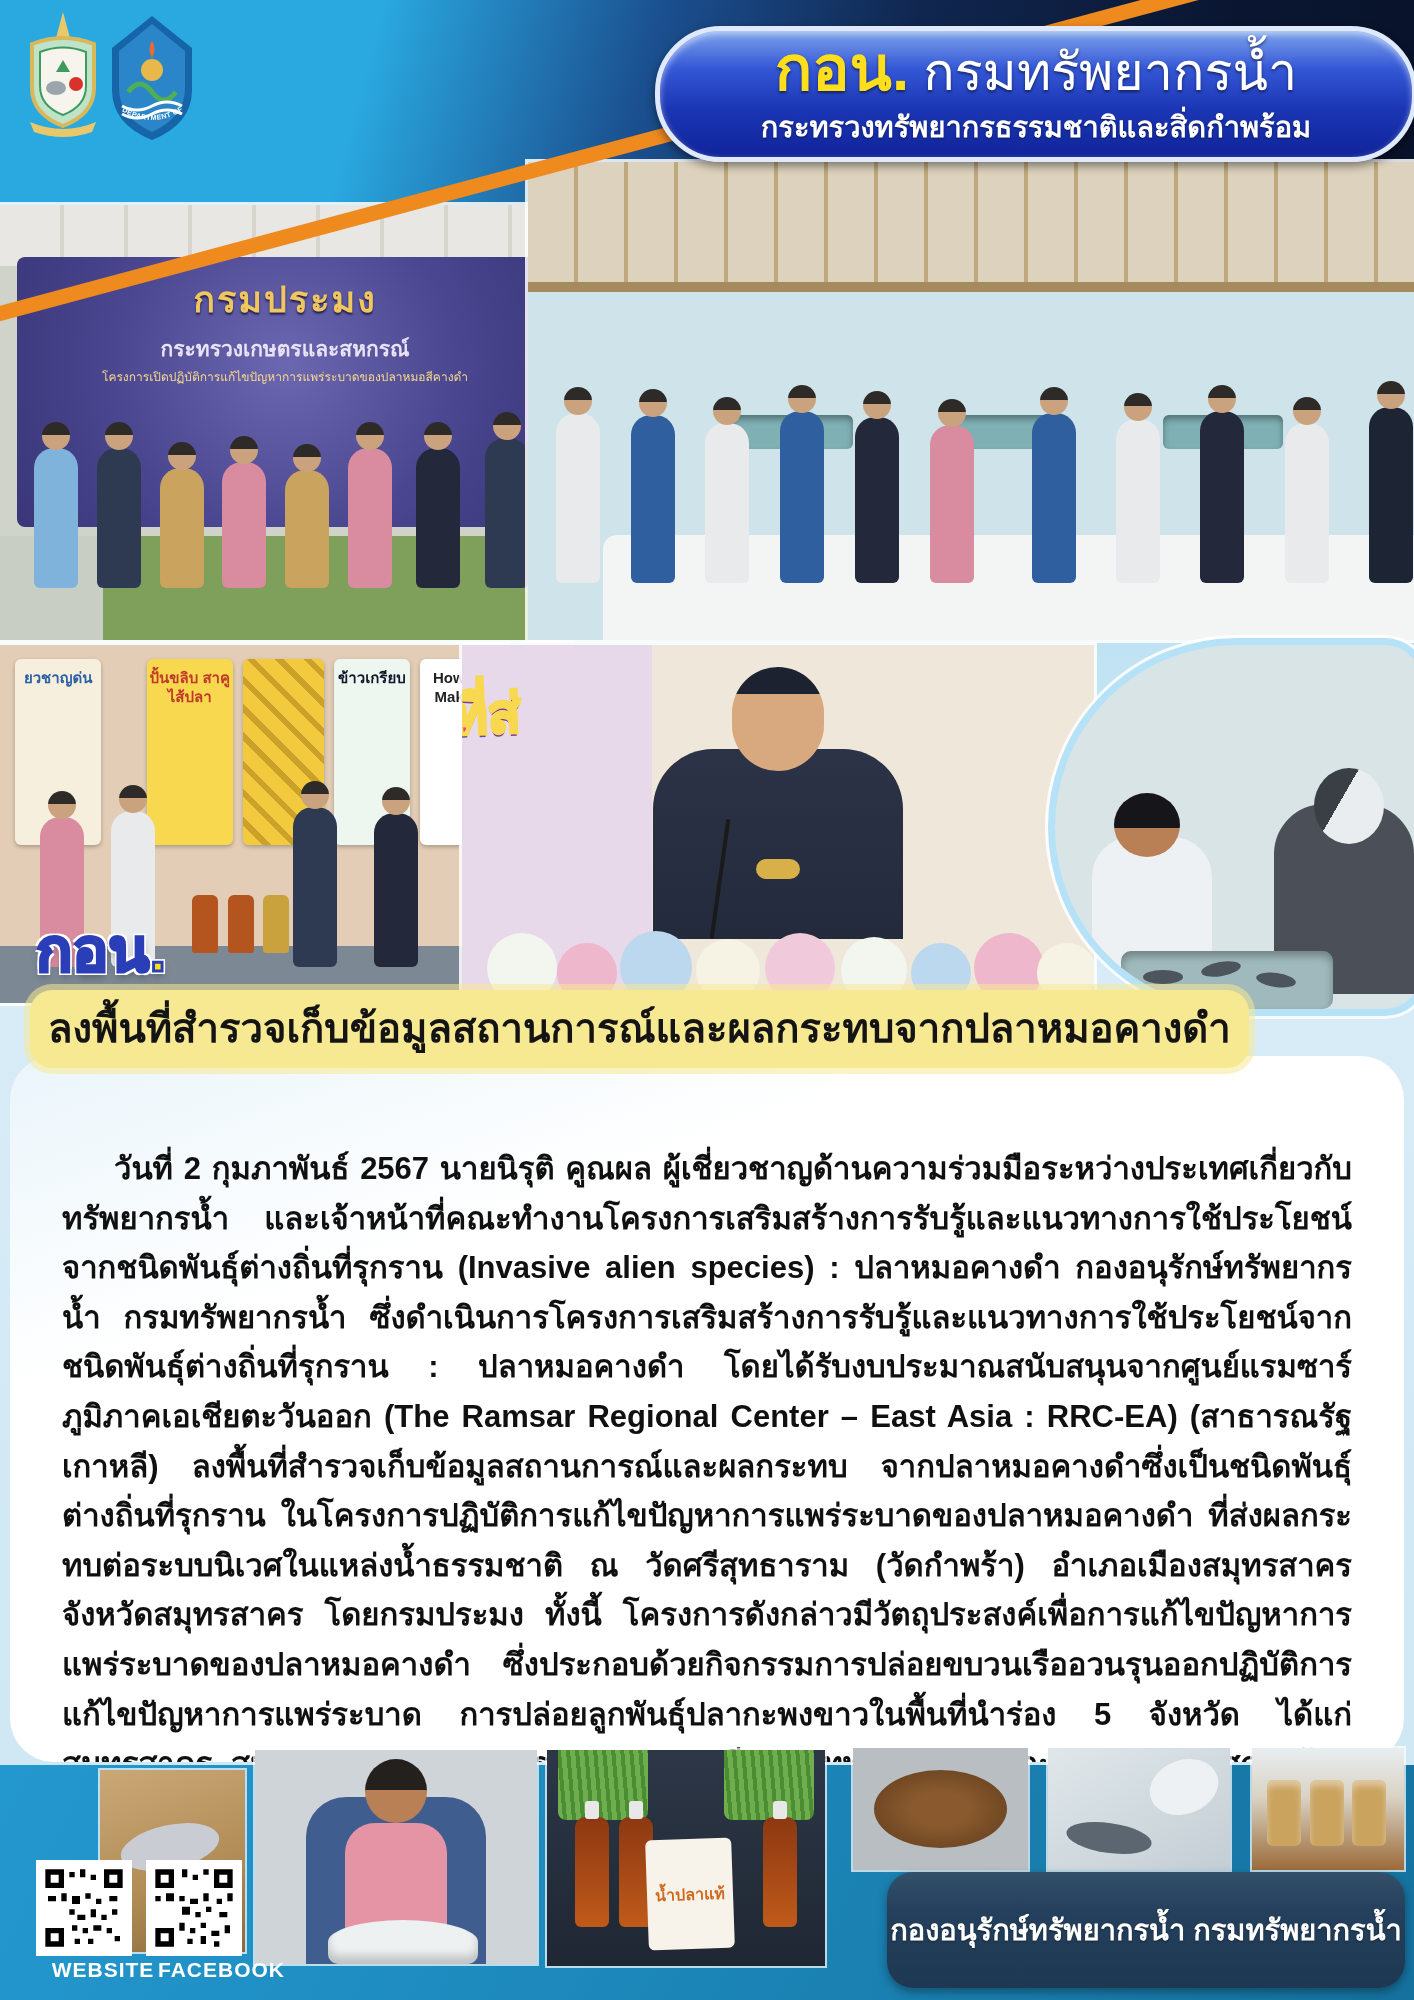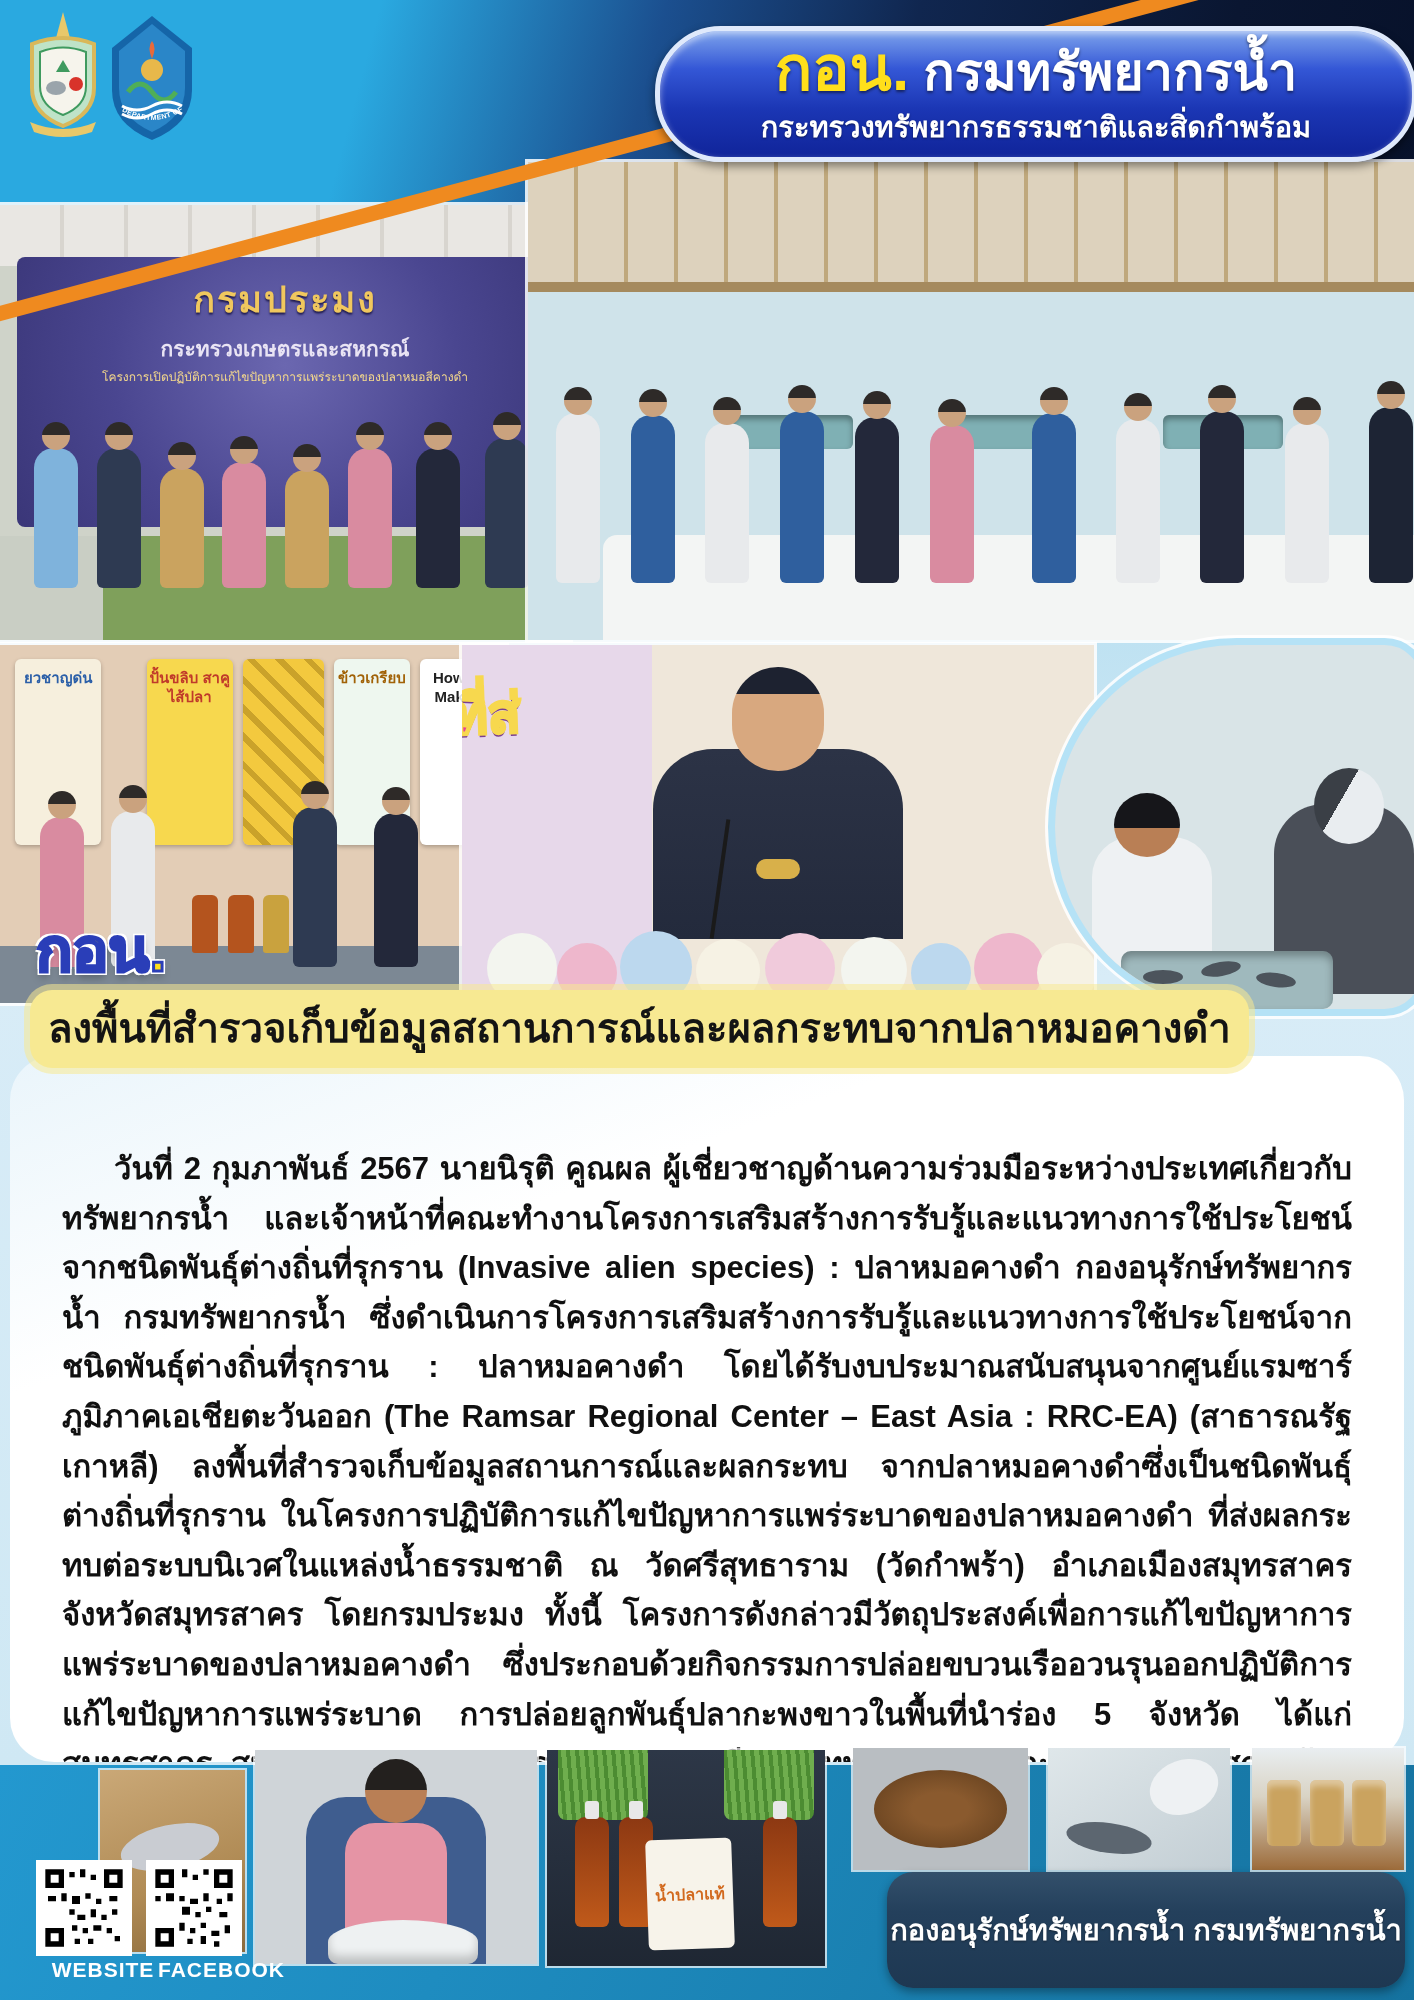--- a/index.html
+++ b/index.html
@@ -24,21 +24,21 @@
   .logo-ministry{left:22px;top:10px;}
   .logo-dwr{left:108px;top:14px;}
   
   .pill{position:absolute;left:655px;top:26px;width:752px;height:126px;z-index:5;
     border-radius:66px;border:5px solid #dfe9fb;
     background:linear-gradient(180deg,#7da3ec 0%,#3457d6 30%,#1b36b4 62%,#10249a 100%);
     box-shadow:0 4px 10px rgba(0,0,0,.45), inset 0 3px 6px rgba(255,255,255,.5);
     display:flex;flex-direction:column;align-items:center;justify-content:center;}
   .pill-line1{display:flex;align-items:baseline;gap:14px;line-height:1;}
   .pill-abbr{color:#ffdf1b;font-size:62px;font-weight:800;text-shadow:0 2px 3px rgba(0,0,0,.5);}
-  .pill-name{color:#ffffff;font-size:52px;font-weight:700;text-shadow:0 2px 3px rgba(0,0,0,.5);}
+  .pill-name{color:#ffffff;font-size:52px;font-weight:400;text-shadow:0 2px 3px rgba(0,0,0,.5);}
   .pill-ministry{color:#ffffff;font-size:29px;font-weight:600;margin-top:4px;
     text-shadow:0 1px 2px rgba(0,0,0,.5);}
   
   .photo{position:absolute;overflow:hidden;z-index:2;box-shadow:0 0 0 3px rgba(255,255,255,.85);padding-left:48px;}
   .pr{position:absolute;bottom:12%;width:44px;height:140px;background:var(--c,#2e3a52);
     border-radius:20px 20px 6px 6px;}
   .pr::before{content:"";position:absolute;top:-26px;left:50%;transform:translateX(-50%);
     width:28px;height:28px;border-radius:50%;
     background:linear-gradient(#2e2a28 45%,#caa27e 45%);}
   
@@ -62,21 +62,21 @@
   .tray{position:absolute;bottom:40%;width:120px;height:34px;border-radius:6px;background:#7fb0b4;
     box-shadow:inset 0 4px 6px rgba(0,0,0,.35);}
   
   .booth{left:0;top:645px;width:458px;height:358px;background:#e3cdb6;}
   .bn{position:absolute;top:4%;height:52%;border-radius:6px;box-shadow:0 2px 4px rgba(0,0,0,.25);
     display:flex;align-items:flex-start;justify-content:center;padding-top:10px;box-sizing:border-box;
     font-weight:800;font-size:15px;text-align:center;line-height:1.25;}
   .bn1{left:3%;width:17%;background:#f6efdd;color:#2b5fa8;}
   .bn2{left:29%;width:17%;background:#f7d84e;color:#c03a2a;}
   .bn3{left:48%;width:16%;background:repeating-linear-gradient(45deg,#f3c93e 0 14px,#caa22a 14px 20px);}
-  .bn4{left:66%;width:15%;background:#eef7ef;color:#a16207;}
+  .bn4{left:66%;width:15%;background:#eef7ef;color:#0f172a;}
   .bn5{left:83%;width:15%;background:#ffffff;color:#222222;}
   .booth-table{position:absolute;left:0;bottom:0;width:100%;height:16%;background:#7c8894;}
   .prod{position:absolute;bottom:14%;width:26px;height:58px;border-radius:6px 6px 3px 3px;background:#b4541e;}
   
   .podium{left:462px;top:645px;width:584px;height:358px;background:linear-gradient(90deg,#e7d8ea 0 30%,#efe7da 30% 100%);}
   .pd-frag{position:absolute;left:-10px;top:26px;font-size:54px;font-weight:800;color:#e84393;
     -webkit-text-stroke:3px #f7d84e;text-shadow:0 3px 0 #7a3f8f;transform:rotate(-2deg);}
   .pd-officer{position:absolute;left:50%;transform:translateX(-50%);bottom:18%;width:250px;height:190px;
     border-radius:60px 60px 0 0;background:linear-gradient(180deg,#2c3346,#232a3c);}
   .pd-head{position:absolute;left:50%;transform:translateX(-50%);bottom:calc(18% + 168px);width:92px;height:104px;

